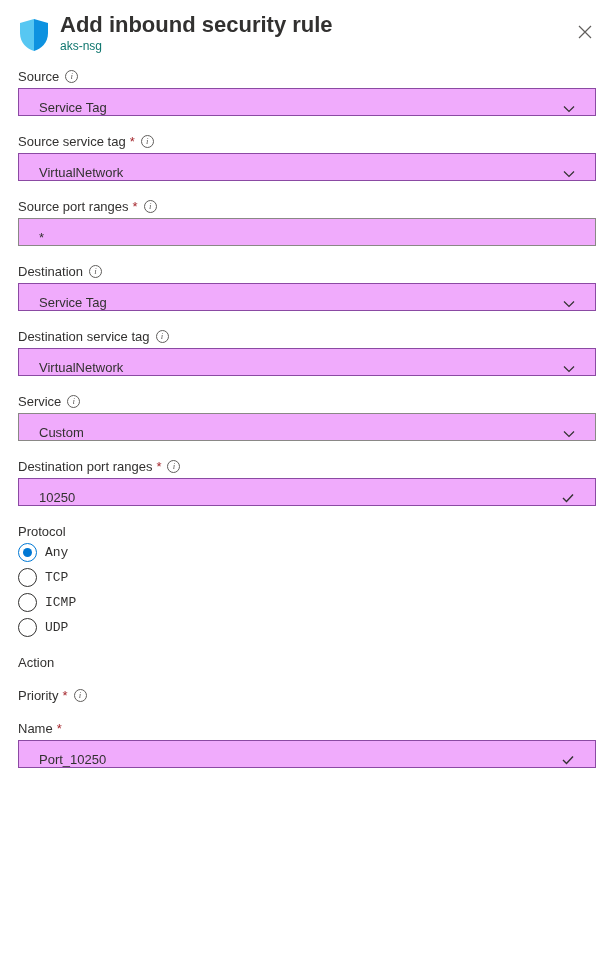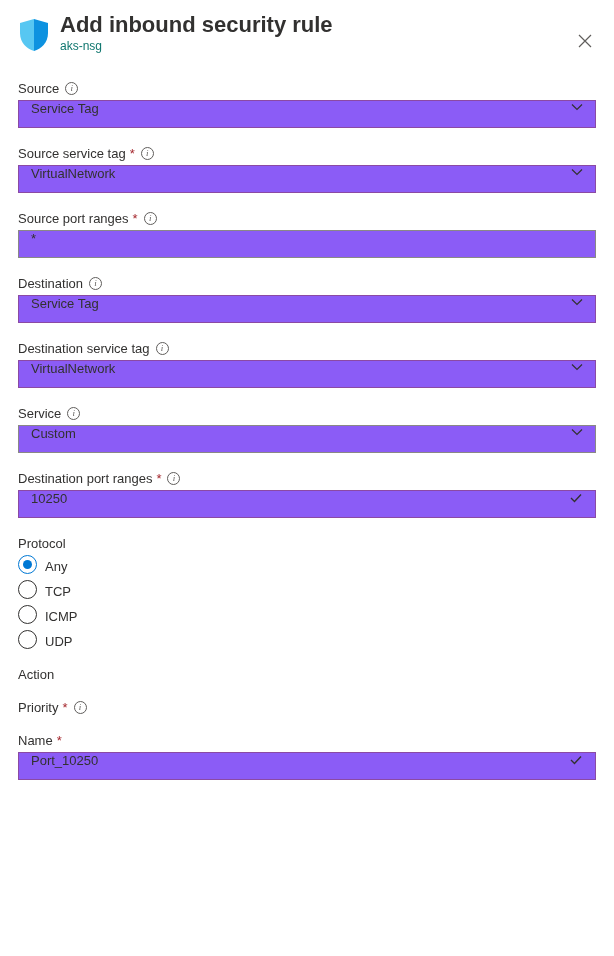--- a/index.html
+++ b/index.html
@@ -7,22 +7,22 @@
       font-family: "Segoe UI", -apple-system, sans-serif;
       font-size: 13px;
       color: #323130;
       background: #fff;
       width: 614px;
       height: 956px;
       padding: 12px 18px;
     }
     .header {
       display: flex;
-      align-items: flex-end;
-      margin-bottom: 28px;
+      align-items: center;
+      margin-bottom: 16px;
     }
     .shield {
       width: 32px;
       height: 36px;
       margin-right: 10px;
       margin-top: 4px;
       flex-shrink: 0;
     }
     .title-block { flex: 1; }
     .title {
@@ -64,48 +64,49 @@
       color: #605e5c;
       margin-left: 6px;
       font-style: italic;
       font-family: Georgia, serif;
       line-height: 1;
     }
     .select, .text-input {
       width: 100%;
       height: 28px;
       border: 1px solid #8b4aa3;
-      background: #8b5cf6;
+      background: #f0abfc;
       font-size: 13px;
-      padding: 0 12px;
-      display: flex;
-      align-items: flex-start;
+      padding: 0 20px;
+      display: flex;
+      align-items: flex-end;
       justify-content: space-between;
       cursor: pointer;
     }
     .select.grey { border-color: #8a8886; }
     .text-input.grey { border-color: #8a8886; cursor: text; }
     .text-input { cursor: text; }
     .chev {
       width: 12px;
       height: 12px;
       flex-shrink: 0;
     }
     .chev svg { display: block; }
     .check-icon {
       width: 14px;
       height: 14px;
       flex-shrink: 0;
     }
     .radio-group { }
     .radio-row {
       display: flex;
-      align-items: flex-end;
+      align-items: center;
       margin-bottom: 6px;
       cursor: pointer;
+      font-family: Liberation Mono, monospace;
     }
     .radio {
       width: 19px;
       height: 19px;
       border: 1px solid #323130;
       border-radius: 50%;
       margin-right: 8px;
       display: flex;
       align-items: center;
       justify-content: center;

